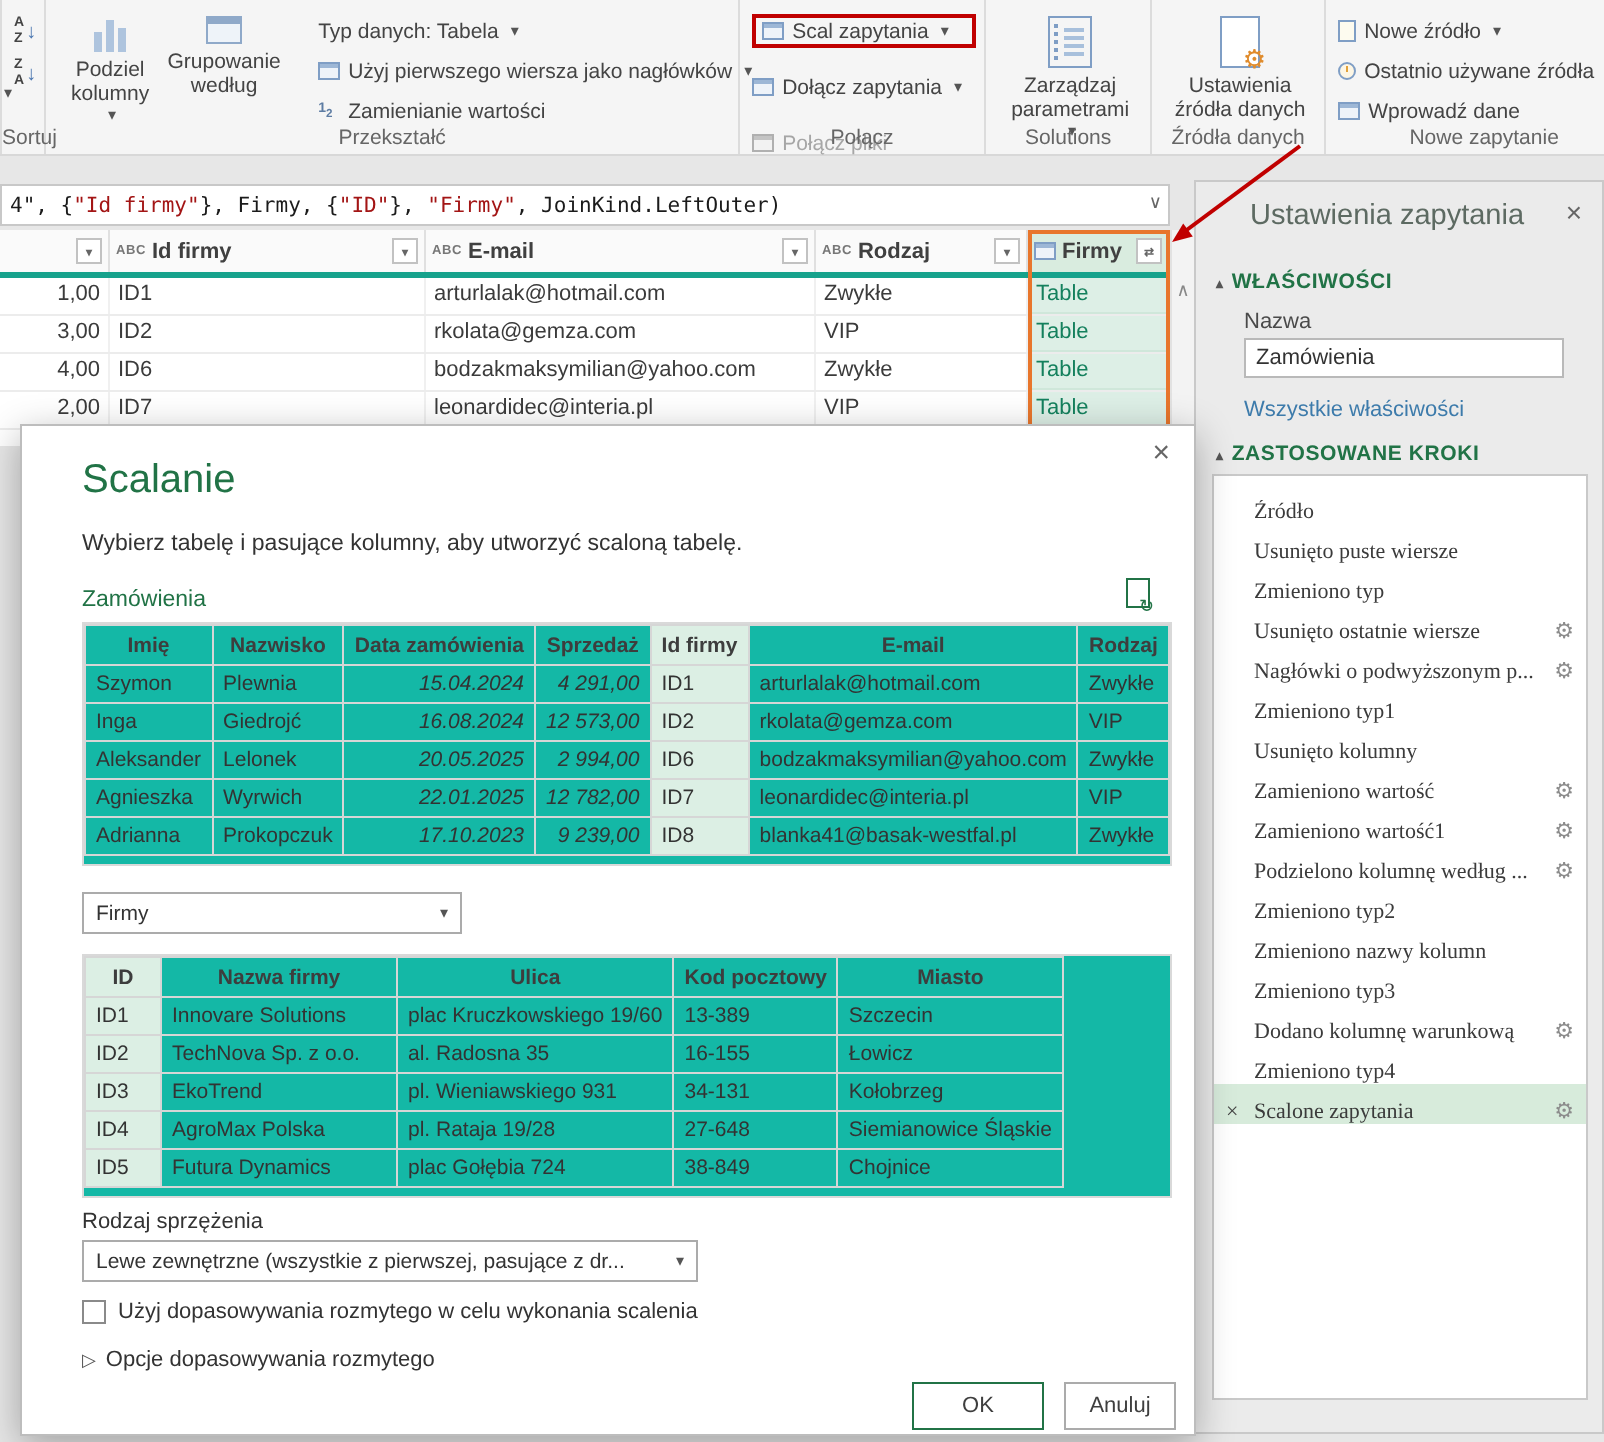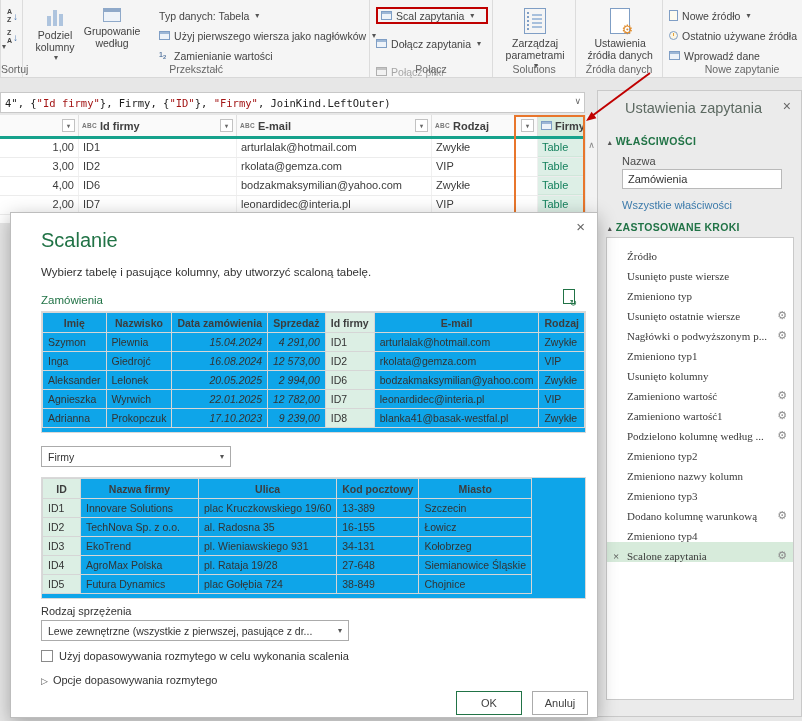--- a/index.html
+++ b/index.html
@@ -41,21 +41,21 @@
   #formula-expand { position:absolute; right:3px; top:3px; font-size:9px; color:#666; cursor:pointer; }
 
   
   #grid { position:absolute; left:0; top:115px; width:585px; height:108px; background:#fff; overflow:hidden; }
   .ghead { display:flex; height:24px; border-bottom:3px solid #16a28c; background:#fafafa; }
   .gh { display:flex; align-items:center; gap:3px; padding:0 3px; border-right:1px solid #e0e0e0; font-weight:bold; color:#404040; font-size:11px; position:relative; }
   .abc { font-size:6.5px; font-weight:bold; color:#777; letter-spacing:.3px; flex:none; }
   .fbtn { margin-left:auto; width:13px; height:13px; border:1px solid #c2c2c2; background:#fff; font-size:6px; color:#666; display:flex; align-items:center; justify-content:center; flex:none; cursor:pointer; }
   .grow { display:flex; height:19px; border-bottom:1px solid #ececec; }
   .gc { padding:2px 4px; border-right:1px solid #f0f0f0; white-space:nowrap; overflow:hidden; font-size:11px; color:#3b3b3b; }
-  .c0 { width:79px; text-align:right; flex:none; }
+  .c0 { width:55px; text-align:right; flex:none; }
   .c1 { width:158px; flex:none; }
   .c2 { width:195px; flex:none; }
   .c3 { width:106px; flex:none; }
   .c4 { width:71px; flex:none; }
   .gh.c4 { background:#d9ecdf; }
   .gc.c4 { background:#ddefe6; color:#14805d; border-bottom:1px solid #cfe7da; }
   #firmy-outline { position:absolute; left:514px; top:115px; width:71px; height:108px; border:2px solid #e8762c; pointer-events:none; z-index:5; }
   #grid-scroll { position:absolute; left:585px; top:115px; width:12px; height:108px; background:#f3f3f3; border-left:1px solid #e2e2e2; text-align:center; }
   #grid-scroll .up { font-size:9px; color:#888; line-height:1; display:block; margin-top:26px; }
 
@@ -80,21 +80,21 @@
 
   
   #dialog { position:absolute; left:10px; top:212px; width:588px; height:506px; background:#fff; border:1px solid #bdbdbd; box-shadow:0 5px 18px rgba(0,0,0,.30); z-index:30; }
   #dlg-close { position:absolute; right:12px; top:5px; font-size:15px; color:#666; cursor:pointer; }
   #dlg-title { position:absolute; left:30px; top:16px; font-size:20px; color:#217346; font-weight:400; }
   #dlg-desc { position:absolute; left:30px; top:53px; font-size:11.5px; color:#333; }
   #dlg-tname { position:absolute; left:30px; top:81px; font-size:11.5px; color:#217346; }
   #dlg-doc { position:absolute; right:22px; top:76px; width:12px; height:15px; border:1px solid #217346; cursor:pointer; }
   #dlg-doc::after { content:"↻"; position:absolute; right:-3px; bottom:-5px; font-size:9px; color:#217346; }
 
-  .tbl-wrap { position:absolute; left:30px; border:1px solid #d9d9d9; background:#0ea5e9; overflow:hidden; }
+  .tbl-wrap { position:absolute; left:30px; border:1px solid #d9d9d9; background:#14b8a6; overflow:hidden; }
   #t1-wrap { top:98px; width:545px; height:122px; }
   #t2-wrap { top:264px; width:545px; height:122px; }
   table.dlgtbl { border-collapse:collapse; font-size:10.5px; color:#333; table-layout:fixed; }
   .dlgtbl th, .dlgtbl td { border:1px solid #d6d6d6; padding:2px 5px; height:19px; white-space:nowrap; overflow:hidden; font-weight:normal; }
   .dlgtbl th { font-weight:bold; text-align:center; color:#3d3d3d; height:20px; }
   .t1c0{width:52px}.t1c1{width:58px}.t1c2{width:86px}.t1c3{width:58px}.t1c4{width:52px}.t1c5{width:158px}.t1c6{width:50px}
   .t2c0{width:38px}.t2c1{width:118px}.t2c2{width:108px}.t2c3{width:82px}.t2c4{width:106px}
   td.t1c2, td.t1c3 { text-align:right; font-style:italic; }
   .selcol { background:#dcefe4 !important; }
 

